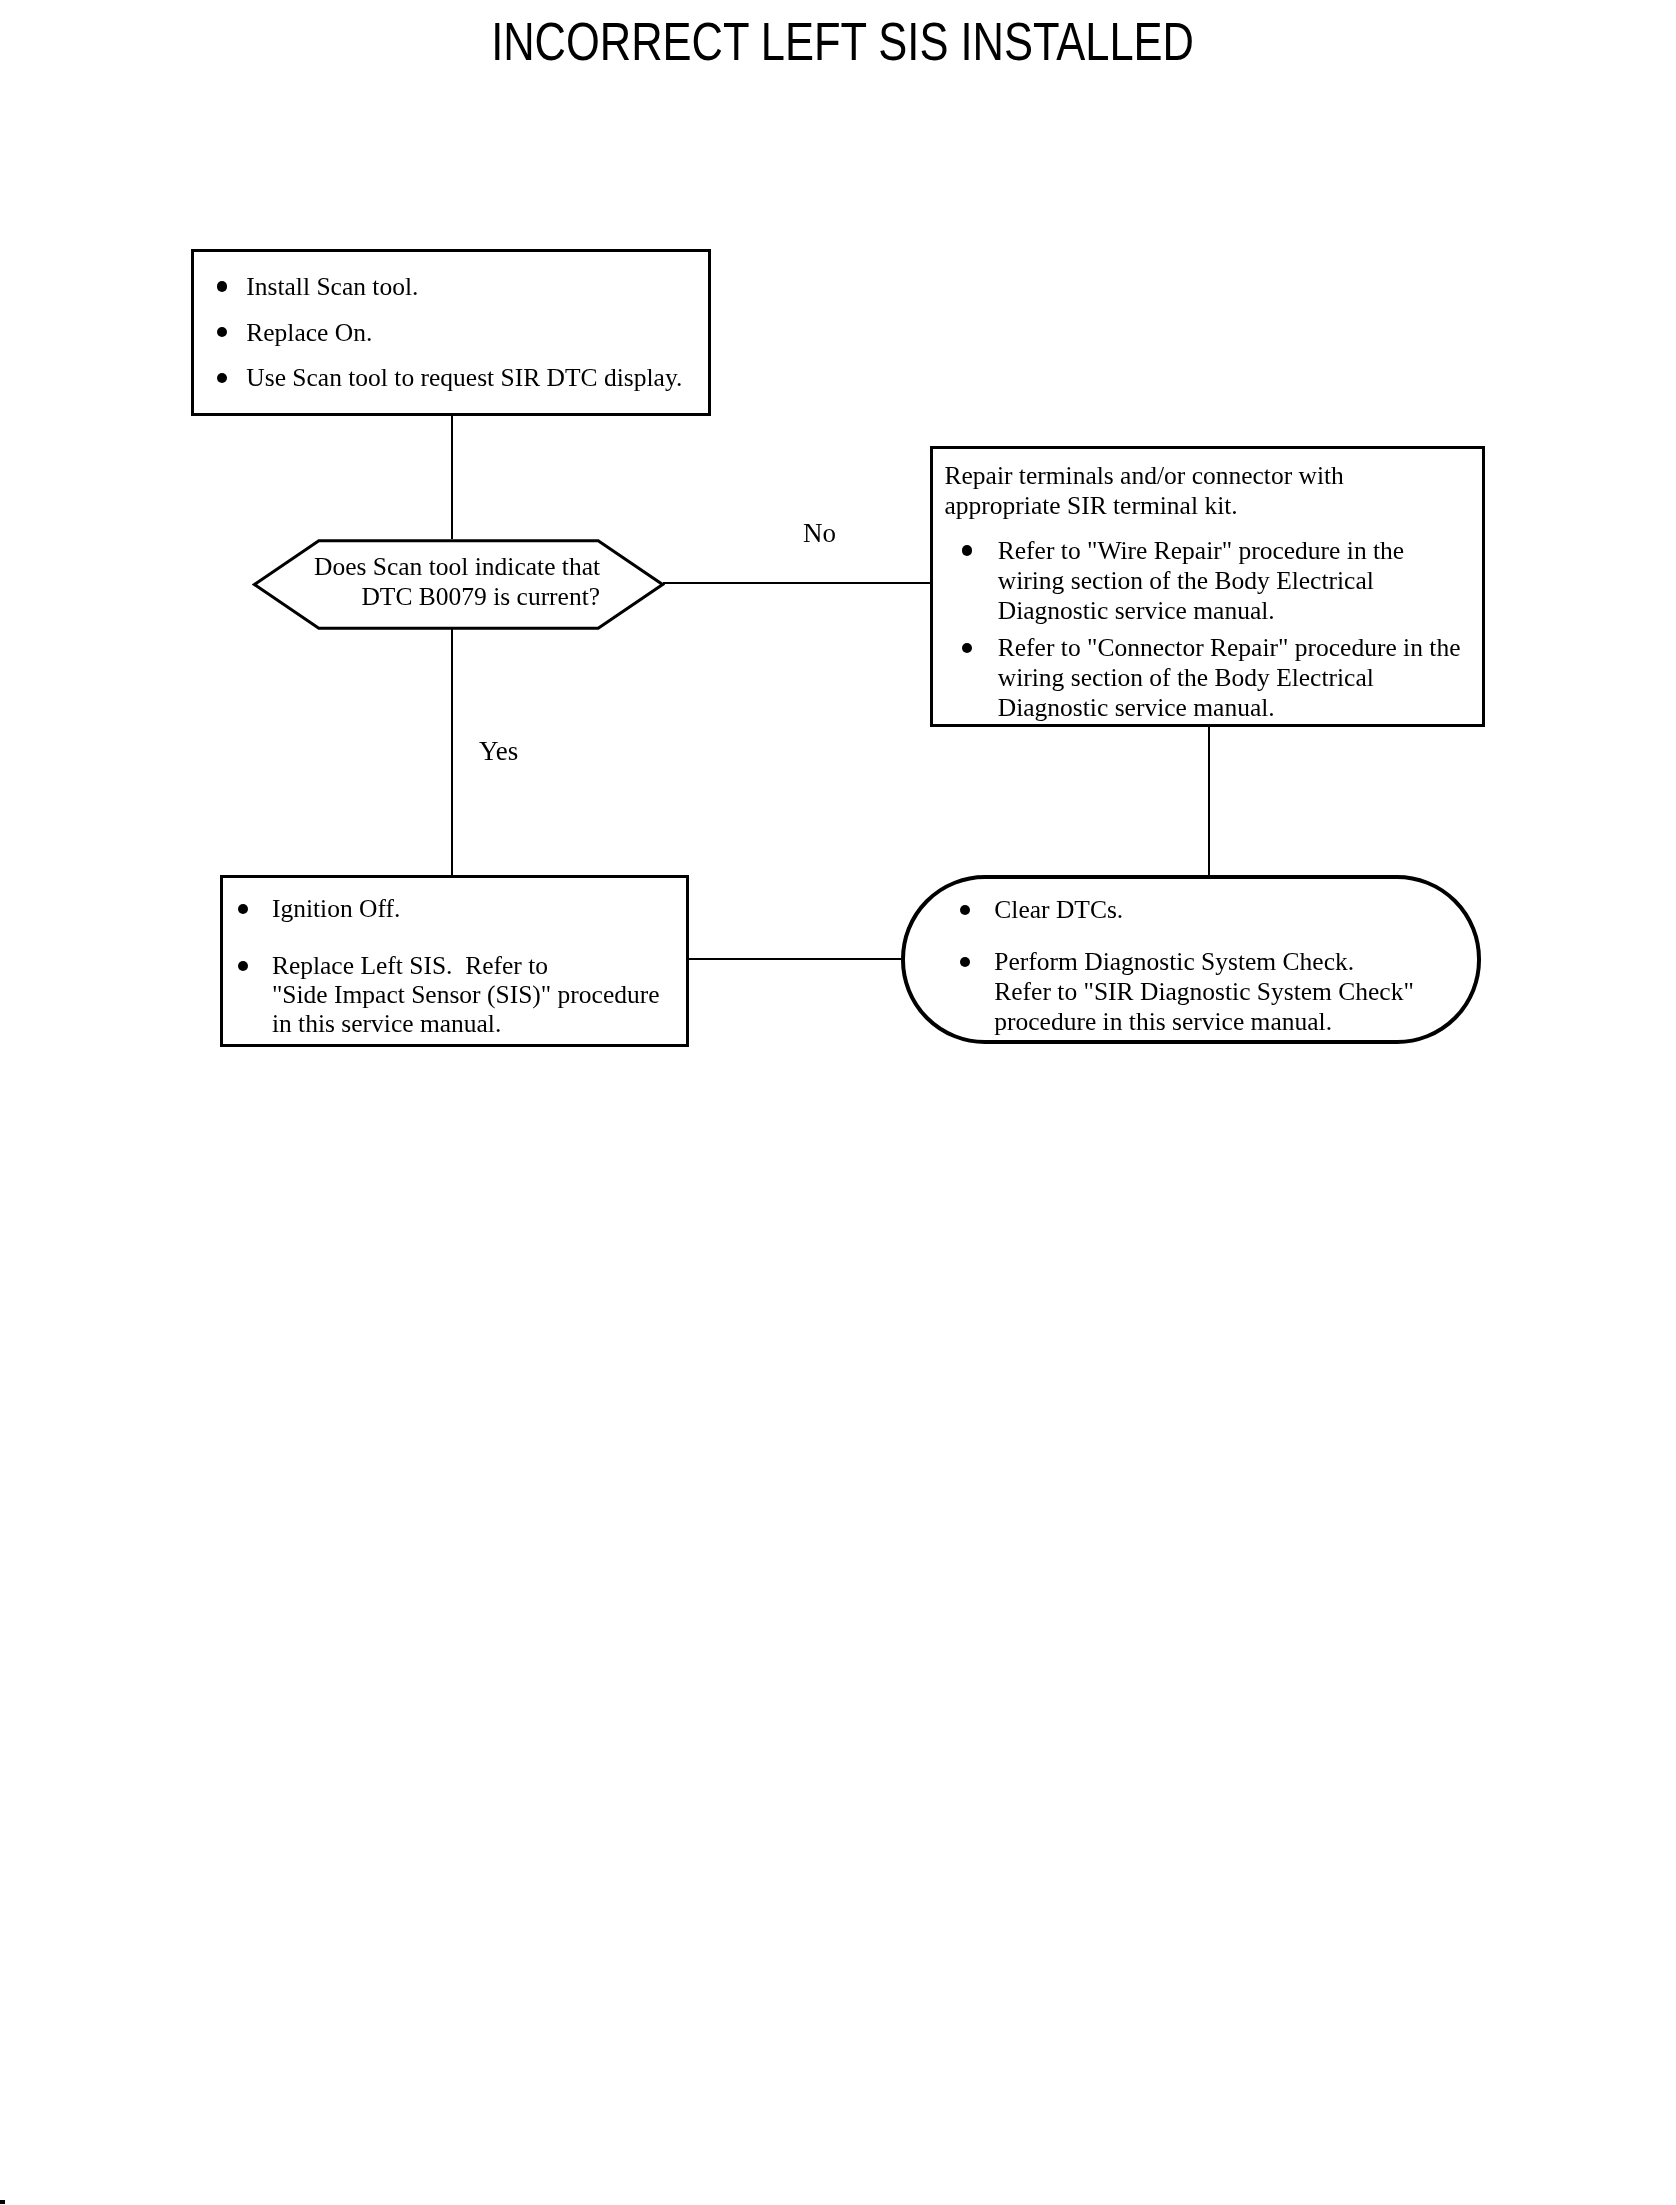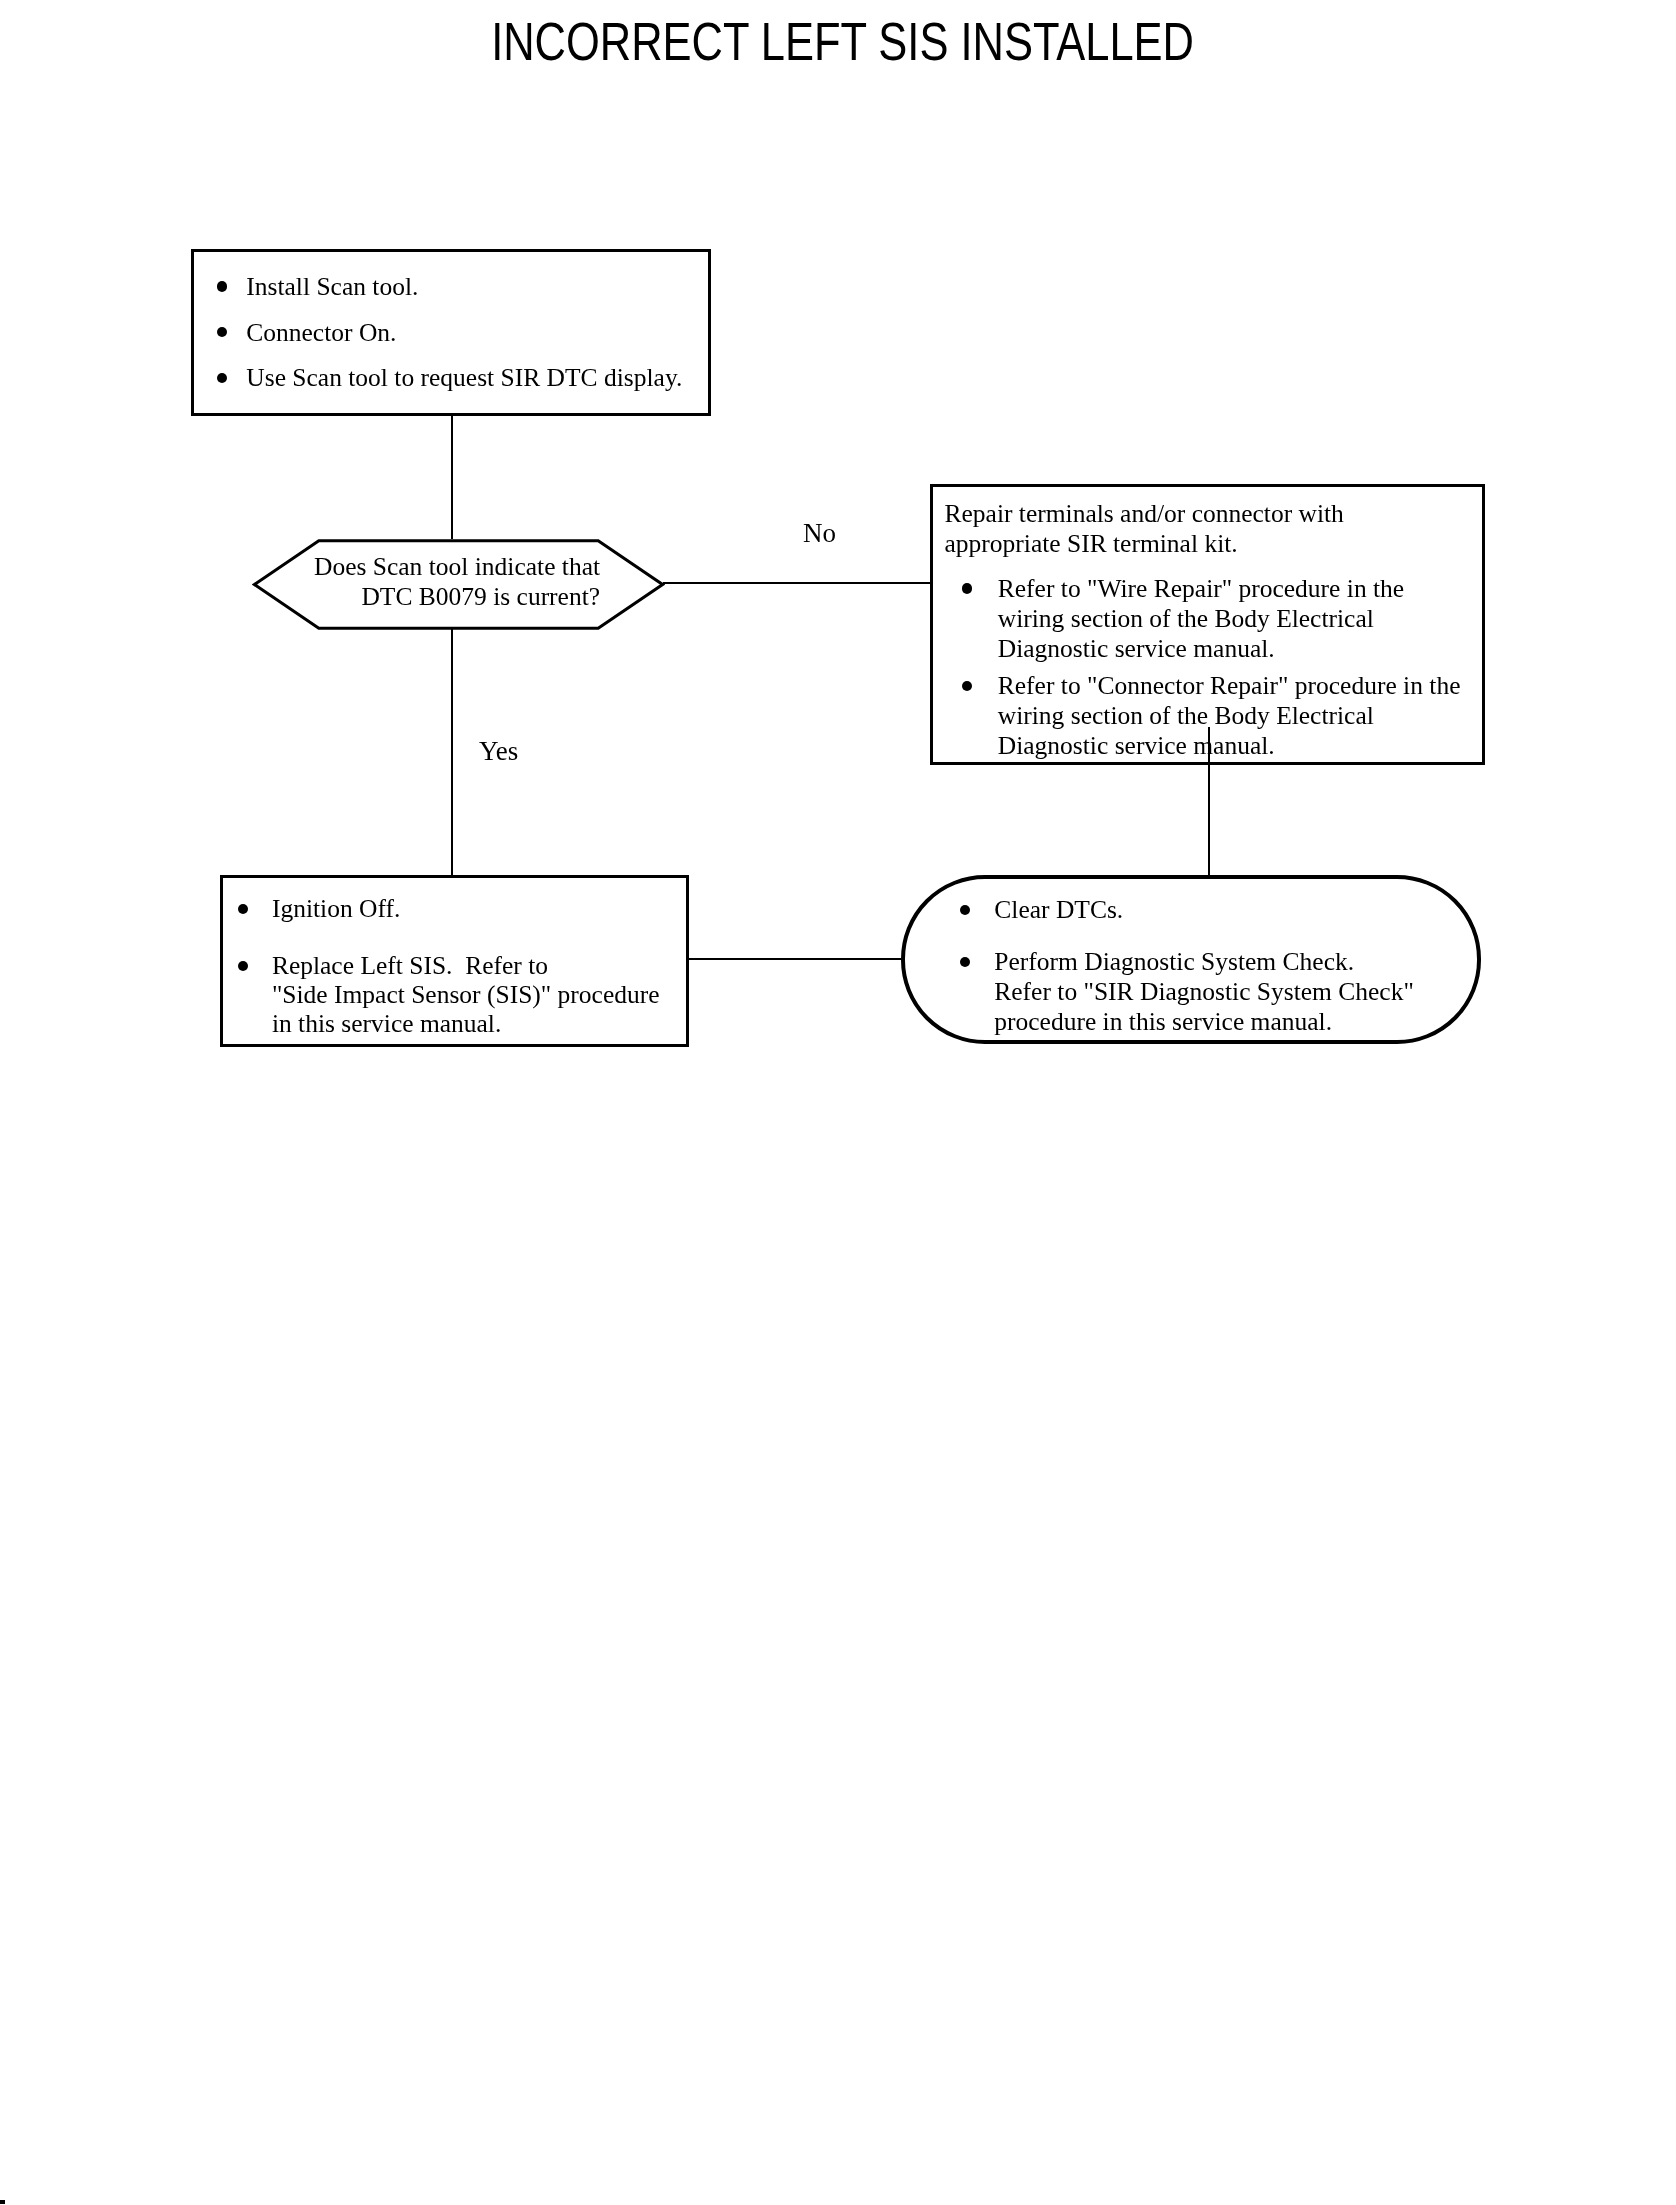--- a/index.html
+++ b/index.html
@@ -73,21 +73,20 @@
   .line{position:absolute; background:#000000;}
   .line-a-hex{left:451px; top:416px; width:2.4px; height:123px;}
   .line-no{left:663px; top:582px; width:267px; height:1.8px;}
   .line-yes{left:451px; top:629px; width:2.4px; height:246px;}
   .line-b-d{left:1208px; top:727px; width:1.8px; height:148px;}
   .line-c-d{left:689px; top:958px; width:212px; height:1.8px;}
   
   .repair-box{
     left:930px; top:446px; width:555px; height:281px;
     padding:12px 8.5px 0 0;
-    margin-top:38px;
   }
   .repair-box .intro{padding-left:11.5px;}
   .repair-box .row{padding-left:29px; margin-top:14.6px;}
   .repair-box .row + .row{margin-top:7.3px;}
   .repair-box .dot{margin-right:25.5px;}
   
   .replace-box{
     left:220px; top:875px; width:469px; height:172px;
     padding:16px 4.9px 0 0;
   }
@@ -122,21 +121,21 @@
     <div class="title">INCORRECT LEFT SIS INSTALLED</div>
   </div>
 
   <div class="node rect start-box">
     <div class="row">
       <span class="dot"></span>
       <span class="text-line">Install Scan tool.</span>
     </div>
     <div class="row">
       <span class="dot"></span>
-      <span class="text-line">Connector On.</span>
+      <span class="text-line">Replace On.</span>
     </div>
     <div class="row">
       <span class="dot"></span>
       <span class="text-line">Use Scan tool to request SIR DTC display.</span>
     </div>
   </div>
 
   <div class="line line-a-hex"></div>
 
   <svg class="hex-svg" viewBox="0 0 680 156">

